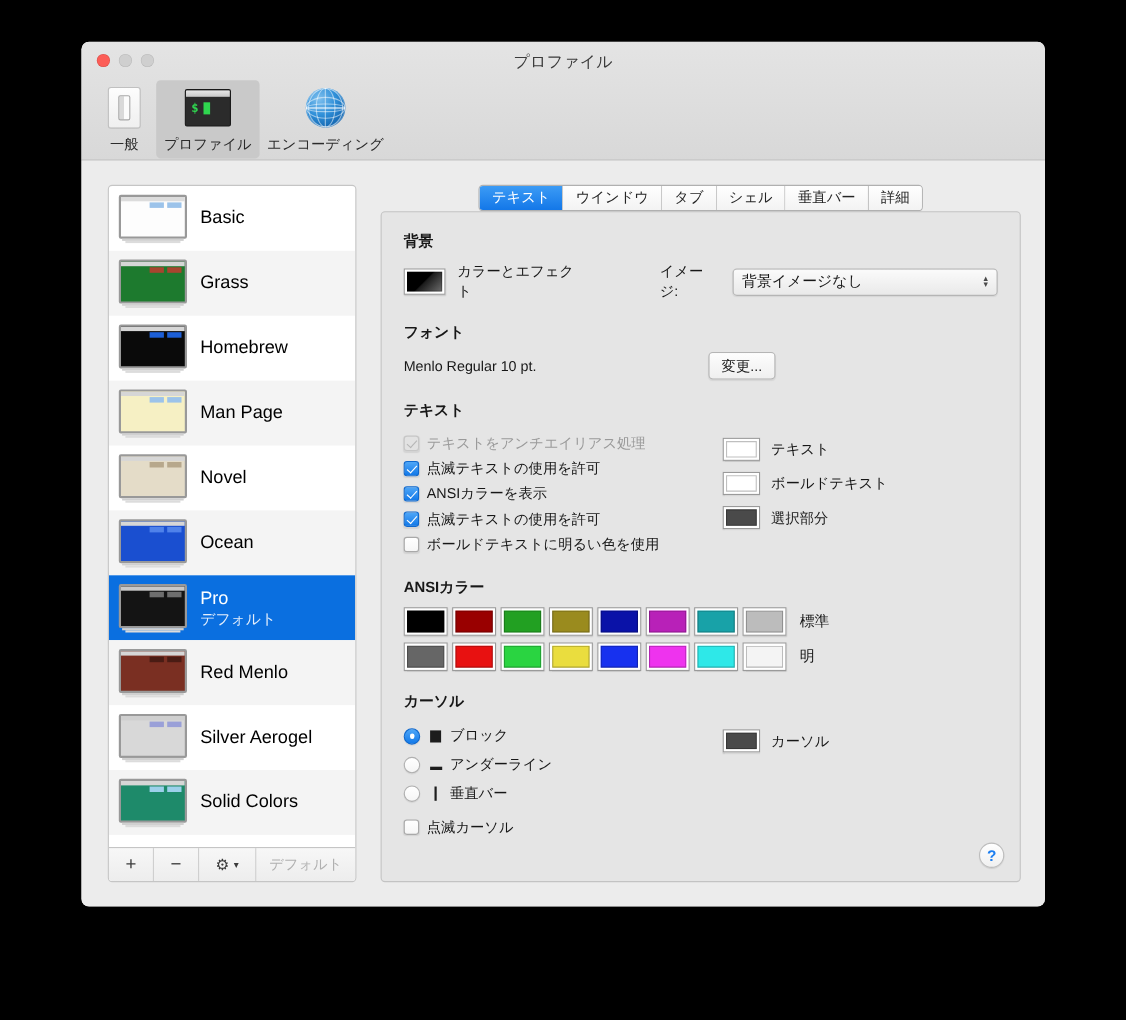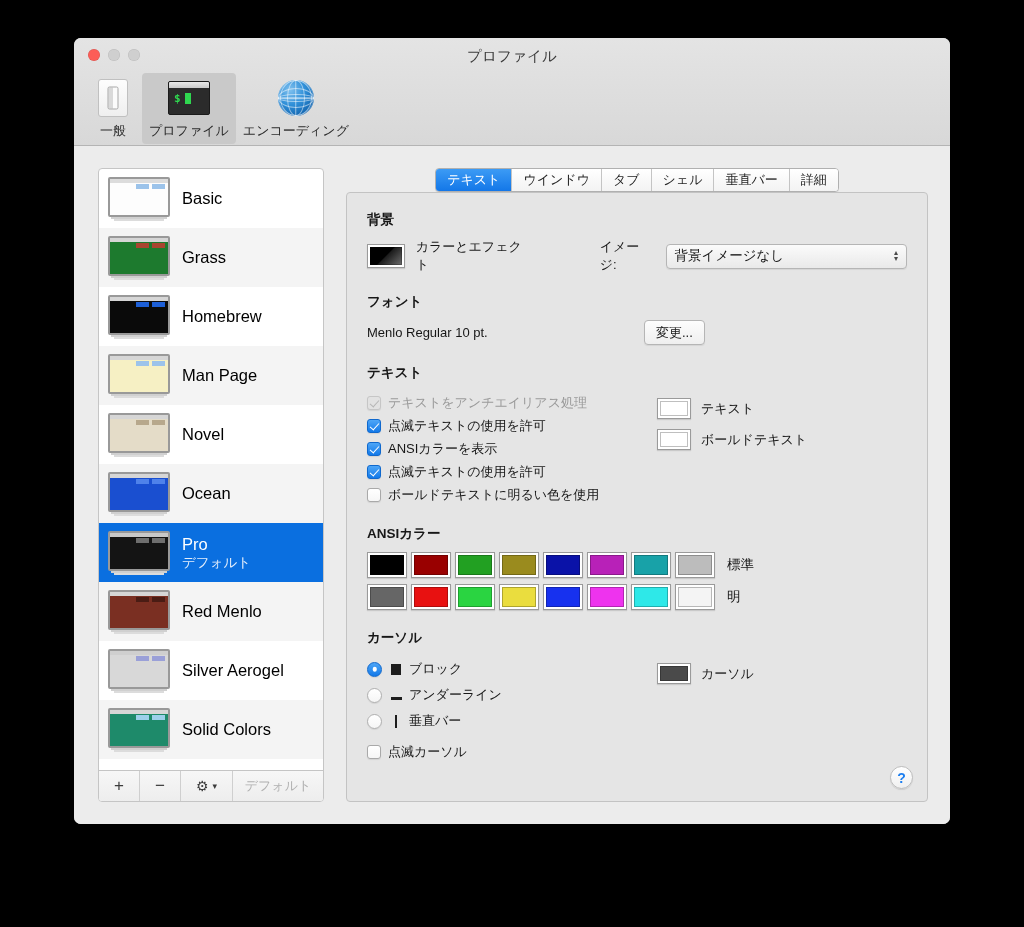--- a/index.html
+++ b/index.html
@@ -858,20 +858,26 @@
                     <span class="swatch" style="background: rgb(255, 255, 255);"></span>
                   </span>
                   <span class="lbl">テキスト</span>
                 </div>
                 <div class="swatch-line">
                   <span class="well w-txt">
                     <span class="swatch" style="background: rgb(255, 255, 255);"></span>
                   </span>
                   <span class="lbl">ボールドテキスト</span>
                 </div>
+                <div class="swatch-line">
+                  <span class="well w-txt">
+                    <span class="swatch" style="background: rgb(74, 74, 74);"></span>
+                  </span>
+                  <span class="lbl">選択部分</span>
+                </div>
               </div>
           </div>
         </div>
 
         <div class="section">
           <div class="section-title">ANSIカラー</div>
           <div class="ansi-row" id="ansi-normal">
               <span class="well w-ansi">
                 <span class="swatch" style="background: rgb(0, 0, 0);"></span>
               </span>

